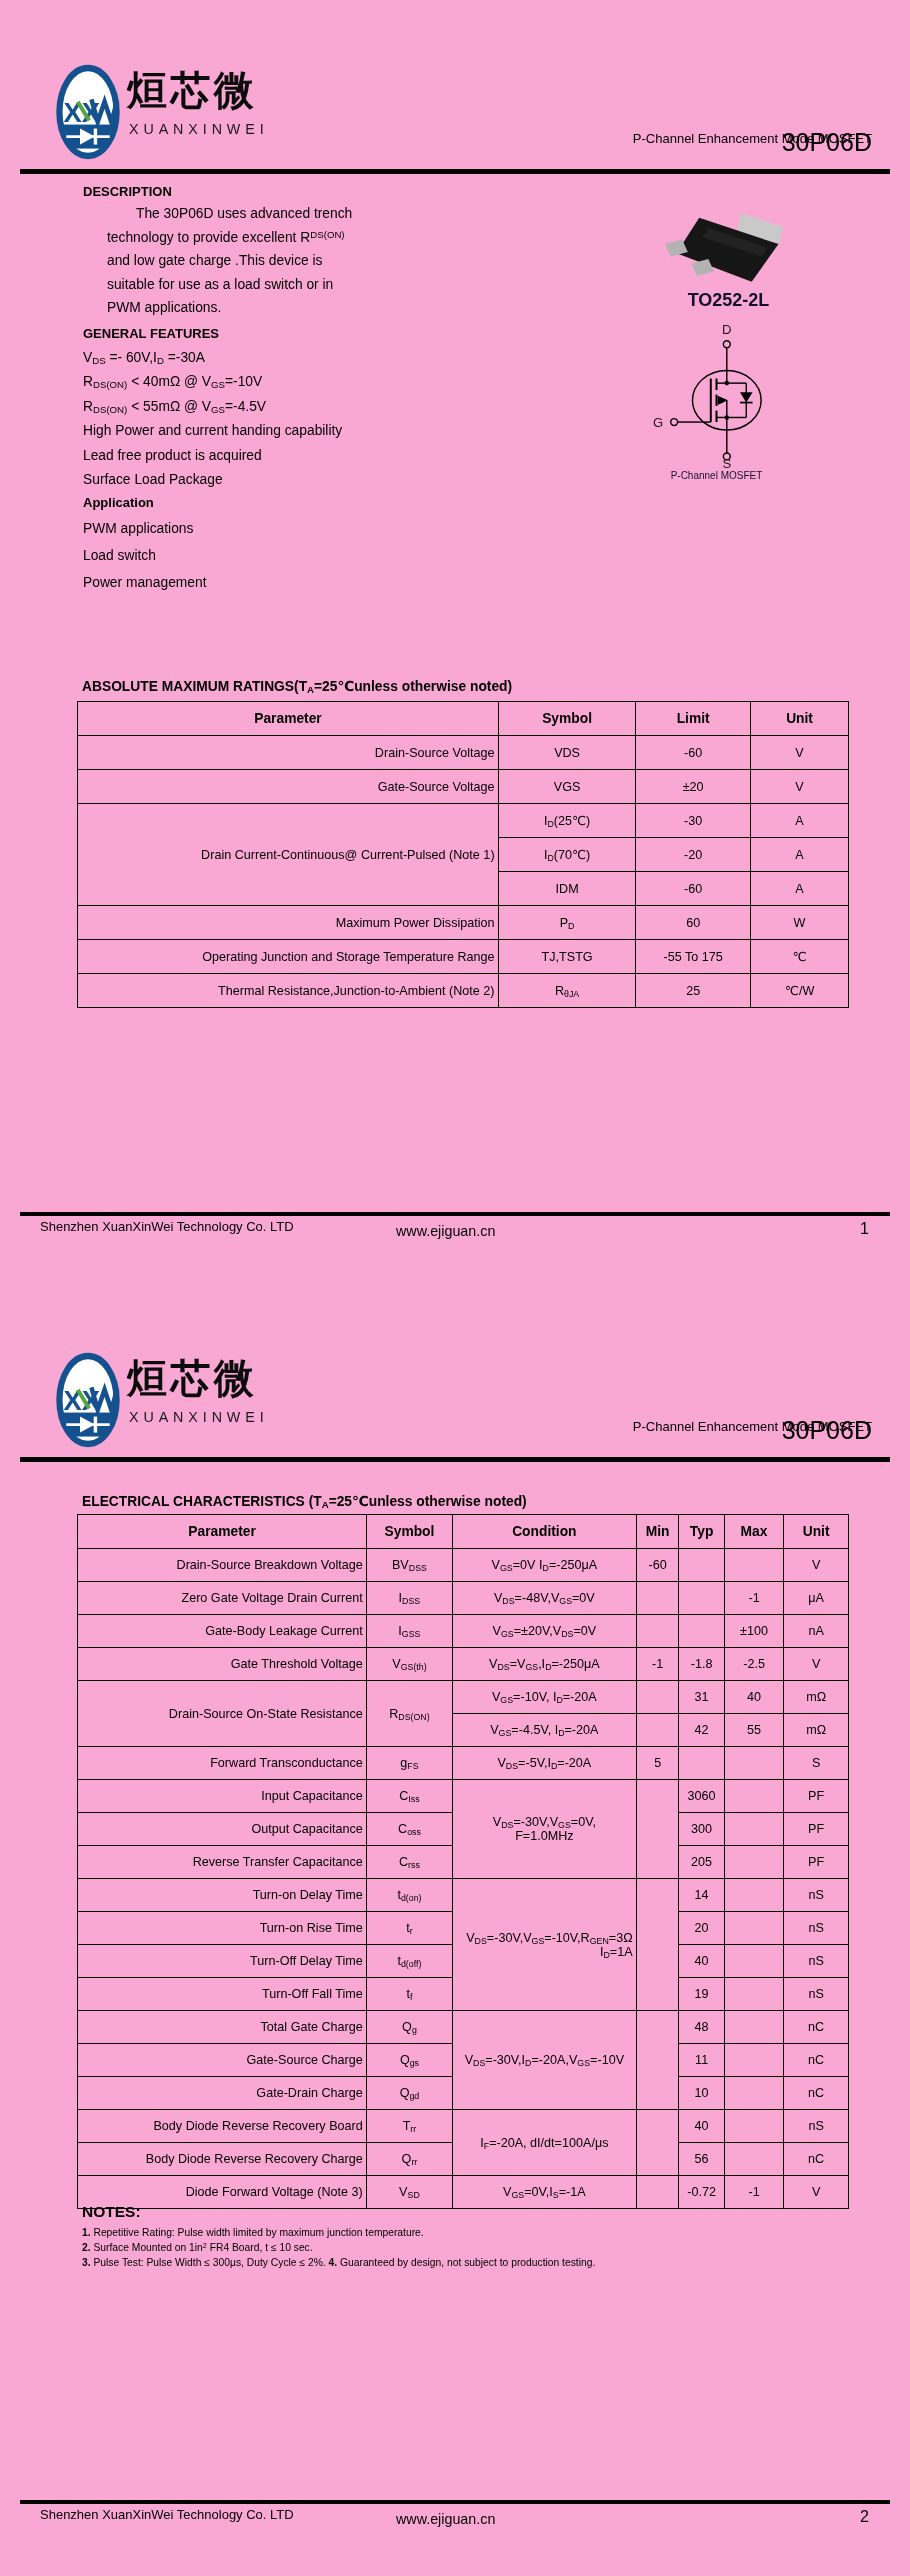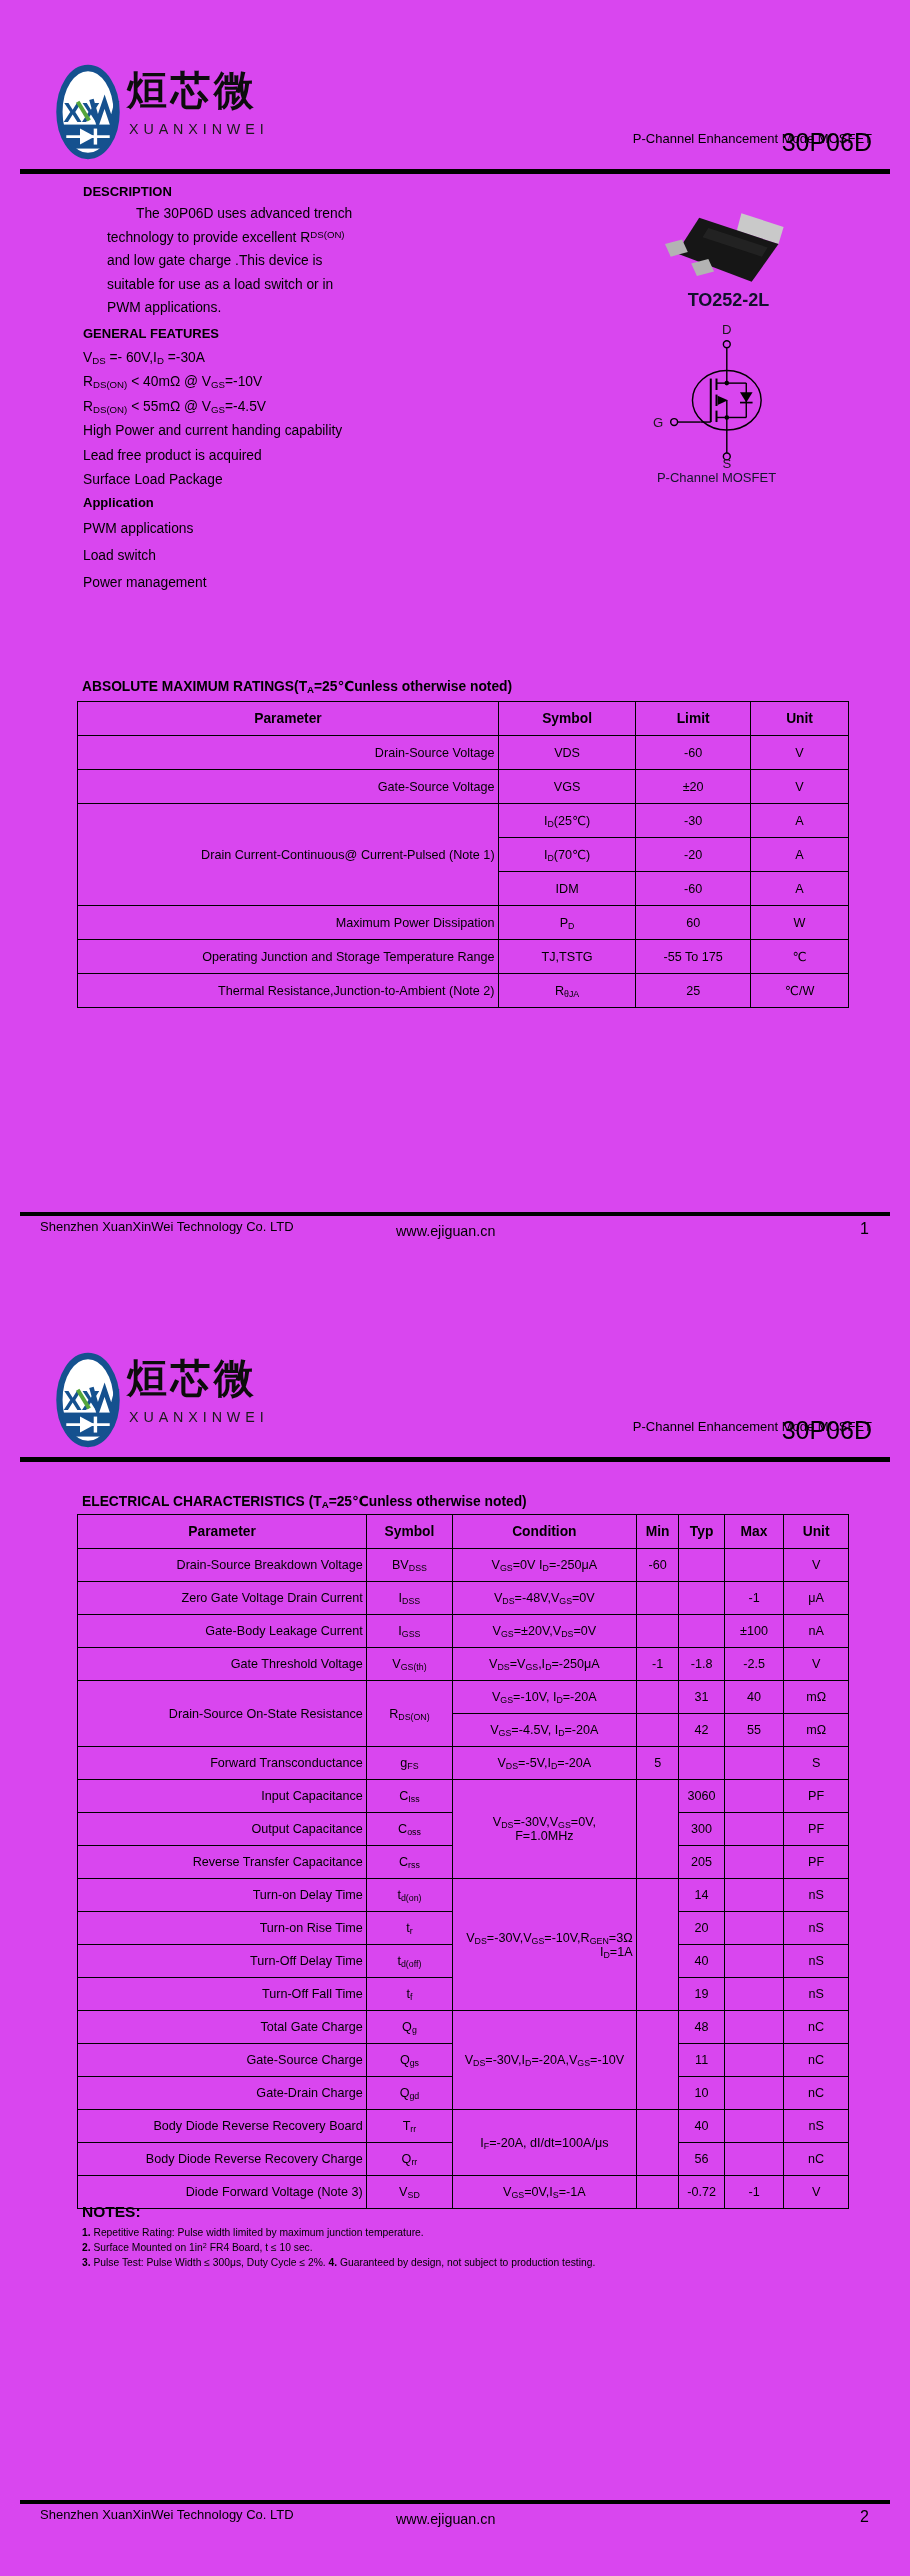--- a/index.html
+++ b/index.html
@@ -7,21 +7,21 @@
   body {
     width: 910px;
     font-family: "Liberation Sans", "DejaVu Sans", sans-serif;
     color: #000;
     position: relative;
   }
   .page {
     position: relative;
     width: 910px;
     height: 1288px;
-    background: #d946ef;
+    background: #f9a8d4;
     overflow: hidden;
   }
   
   .logo-wrap { position: absolute; left: 56px; top: 64px; width: 344px; height: 106px; }
   .logo-svg { position: absolute; left: 0; top: 0; }
   .logo-cn {
     position: absolute; left: 71px; top: 5.7px;
     font-size: 40px; font-weight: 700; letter-spacing: 3.4px; color: #0c0c0c;
     line-height: 1;
   }
@@ -50,21 +50,21 @@
   .app-lines .line { line-height: 27px; white-space: nowrap; }
   sub { font-size: 70%; vertical-align: -0.25em; line-height: 0; }
   sup { font-size: 70%; vertical-align: 0.45em; line-height: 0; }
 
   
   .pkg-svg { position: absolute; left: 661px; top: 211px; }
   .pkg-label { position: absolute; left: 648px; top: 290px; width: 161px; text-align: center;
                font-size: 18px; font-weight: 800; color: #11112b; }
   .mos-svg { position: absolute; left: 636px; top: 319px; }
   .mos-caption { position: absolute; left: 636px; top: 470px; width: 161px; text-align: center;
-                 font-size: 13px; color: #15152b; }
+                 font-size: 10px; color: #15152b; }
 
   
   .tbl-title { position: absolute; left: 82px; font-size: 13.8px; font-weight: 700; }
   table.data {
     position: absolute; left: 77px; width: 772px;
     border-collapse: collapse; table-layout: fixed;
     font-size: 12.6px;
   }
   table.data th, table.data td {
     border: 1.1px solid #000; text-align: center; vertical-align: middle;

